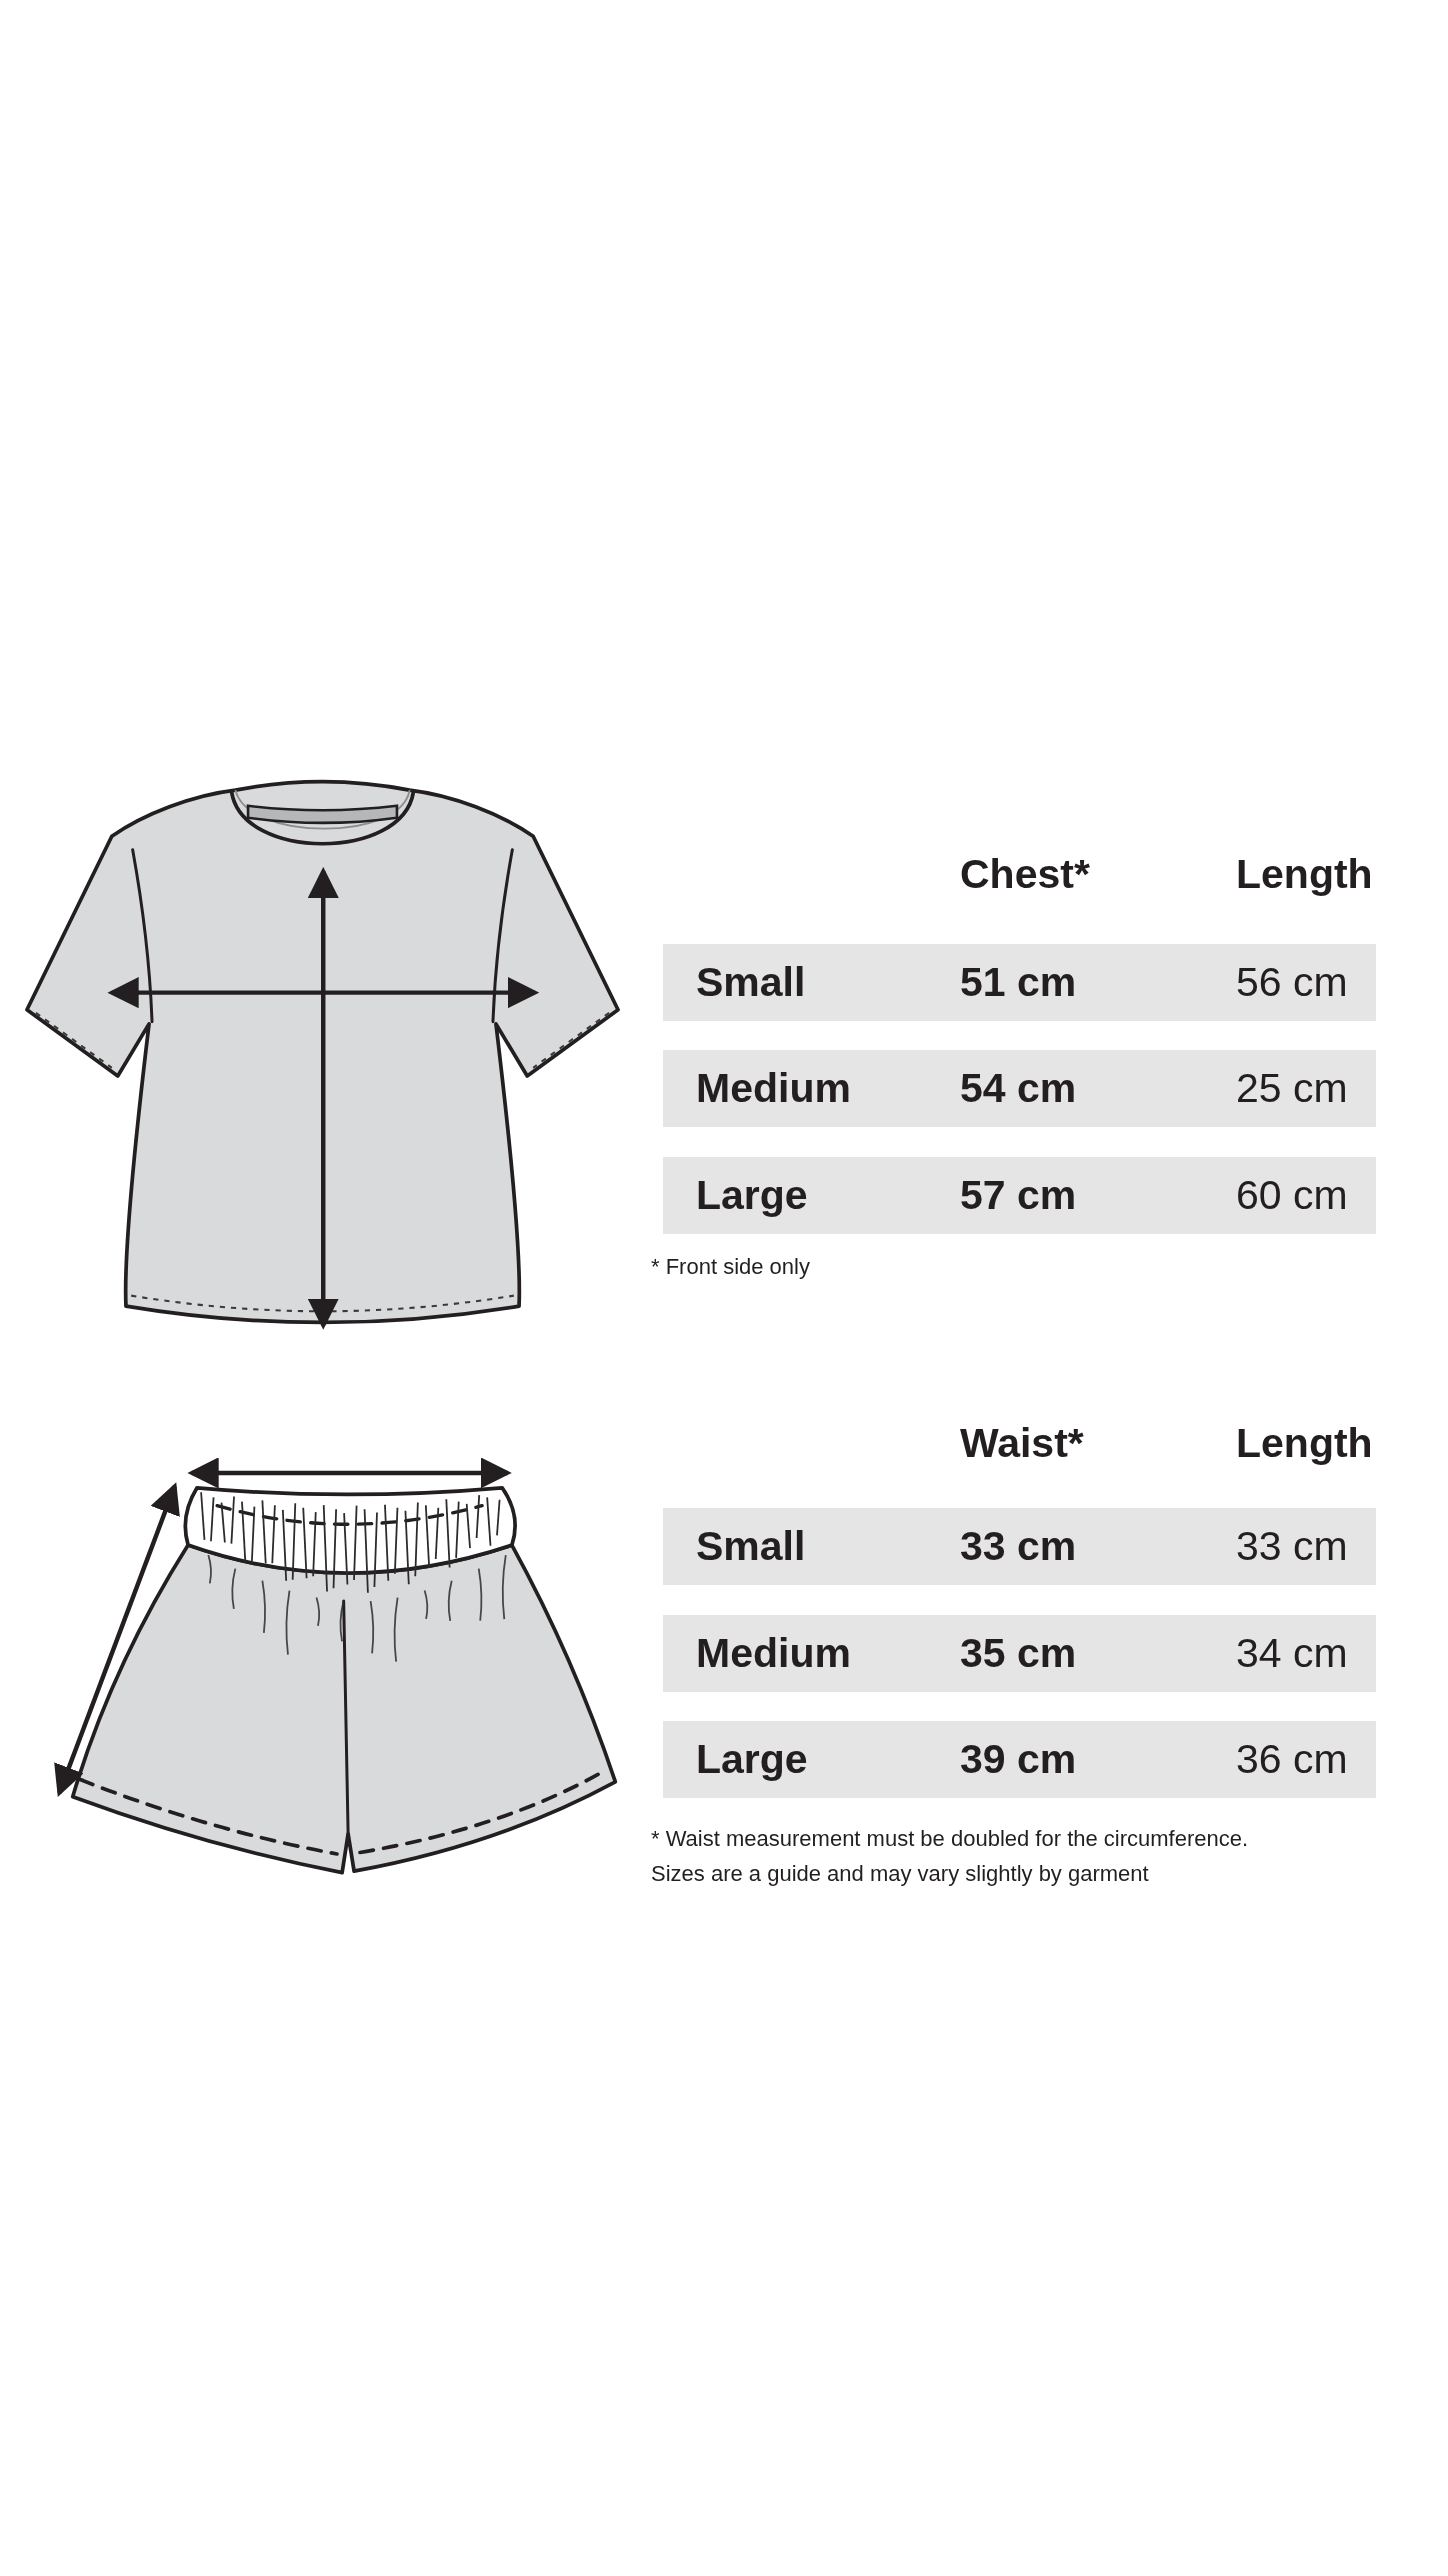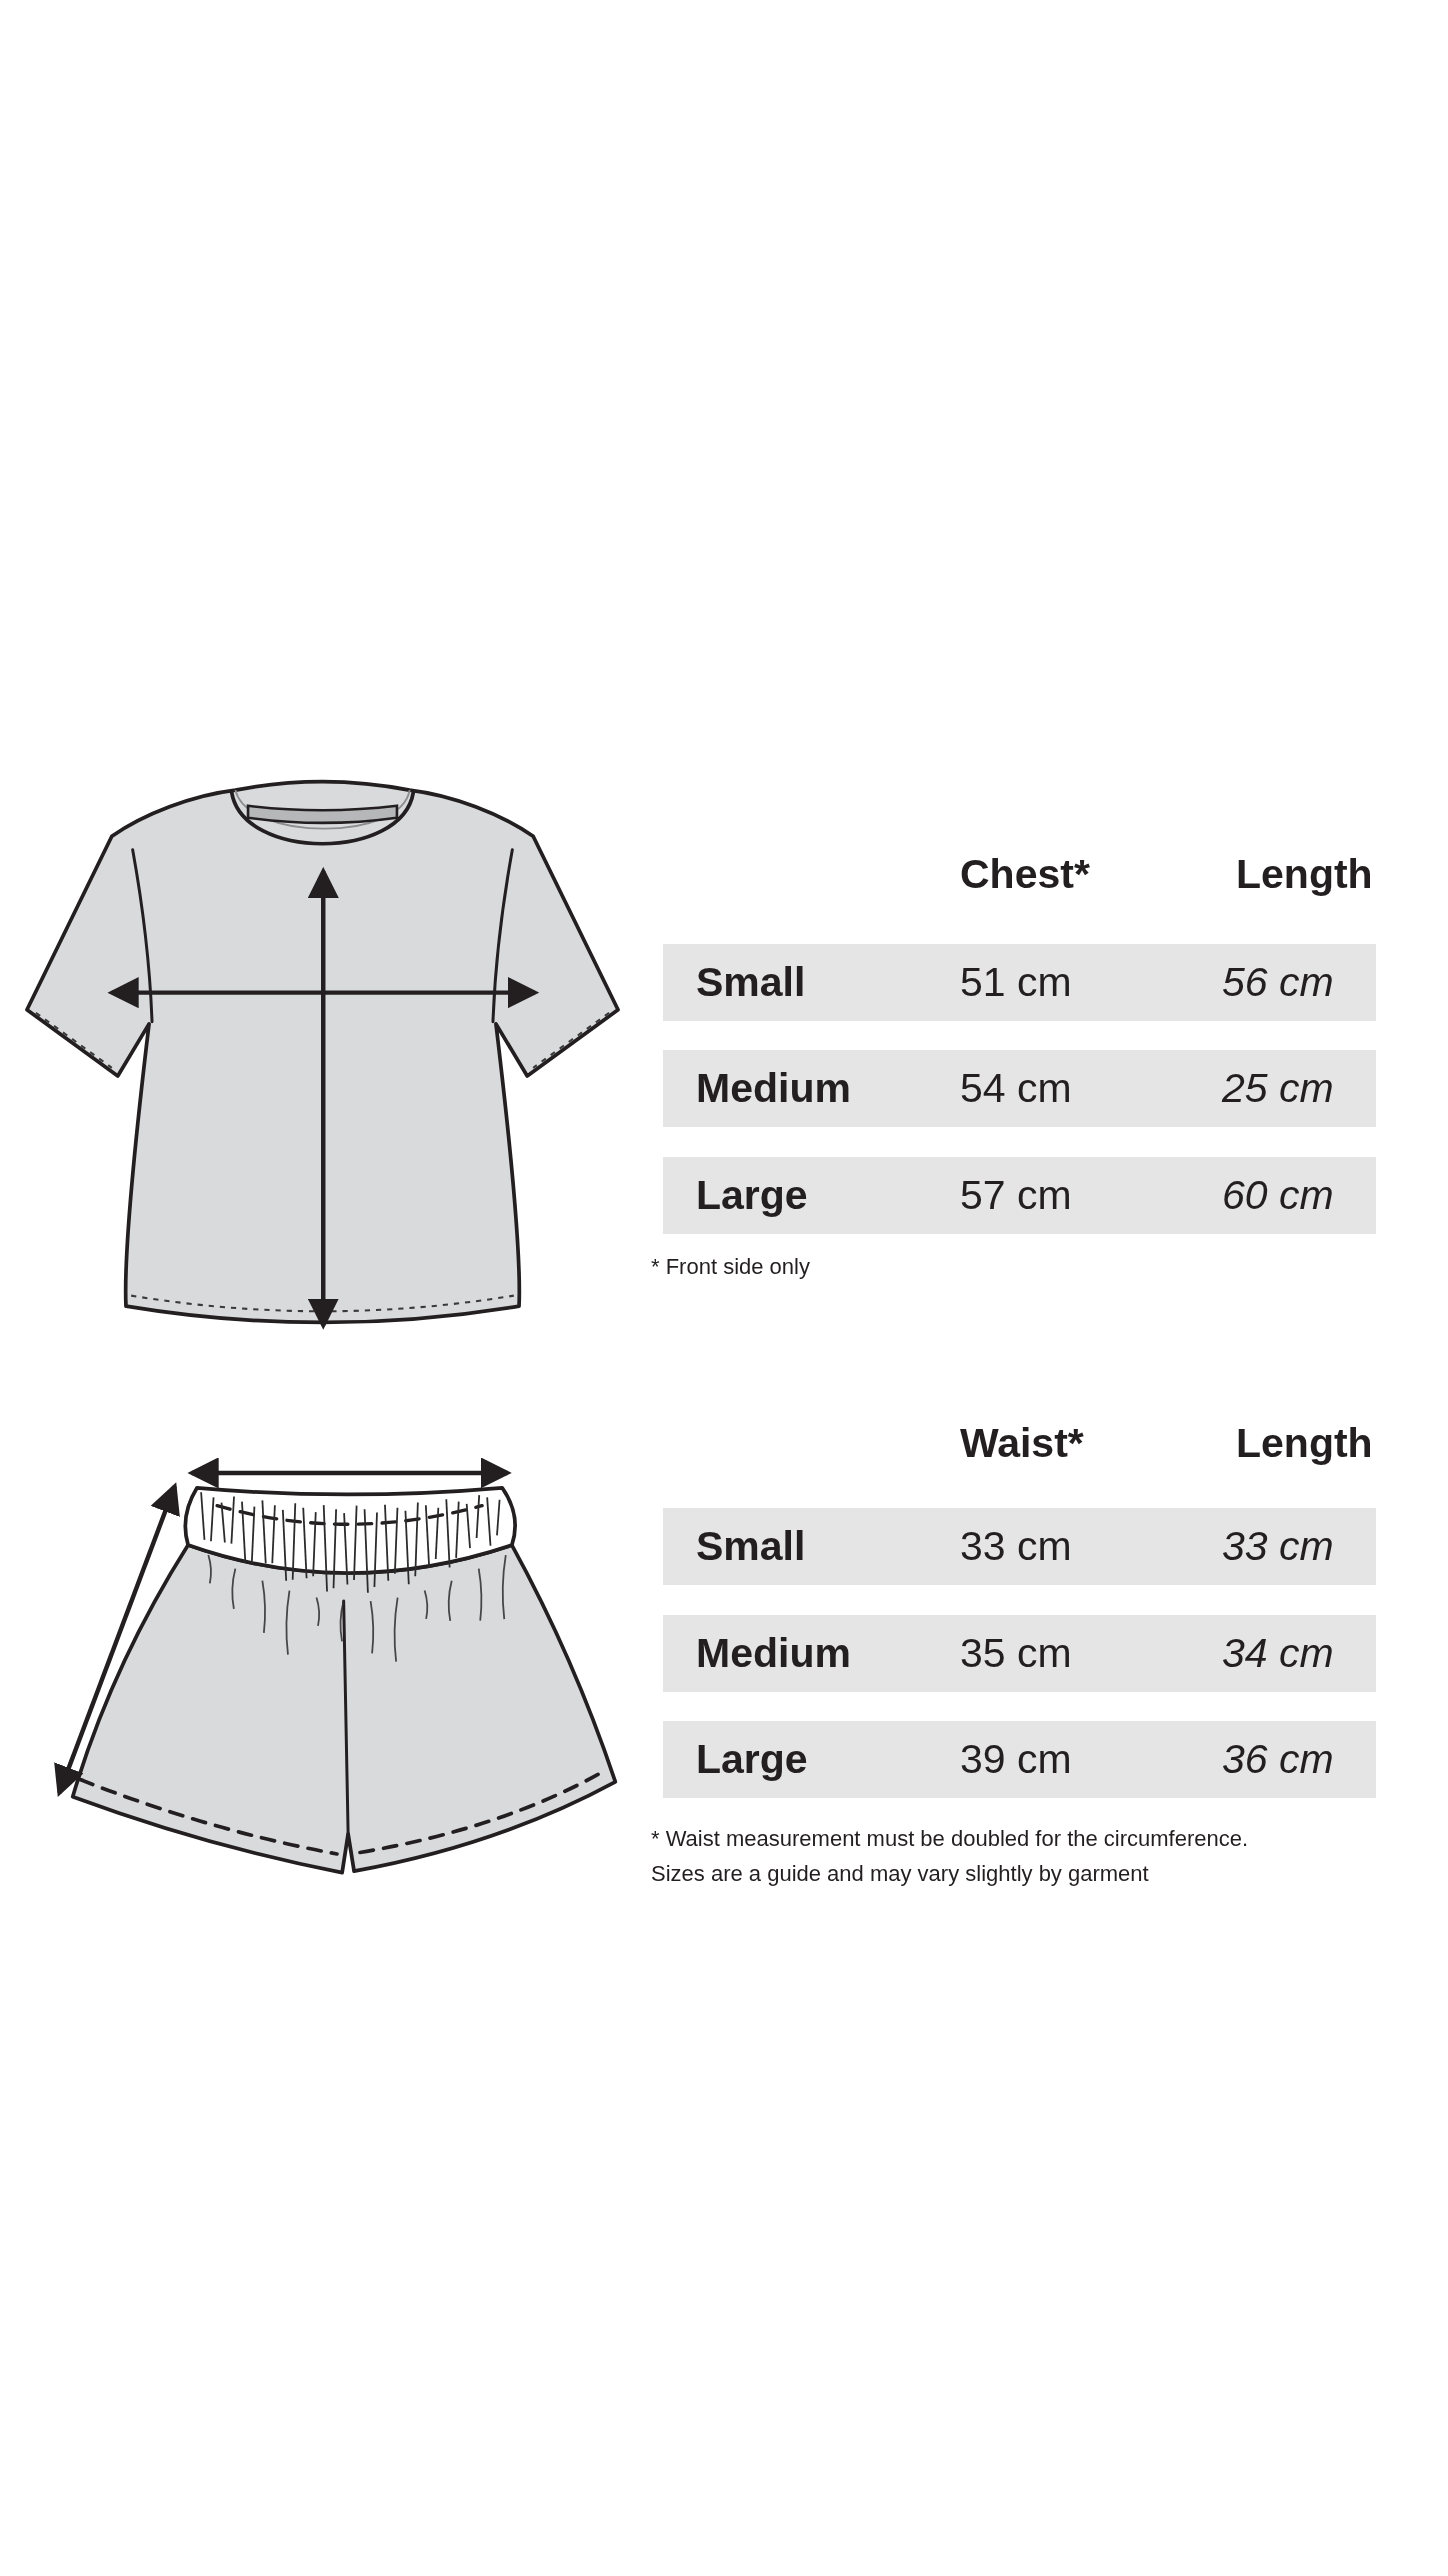--- a/index.html
+++ b/index.html
@@ -30,22 +30,22 @@
     background:#e5e5e5;
   }
   .trow span{
     position:absolute;
     top:0;
     line-height:77px;
     font-size:41px;
     white-space:nowrap;
   }
   .c-size{left:33px;font-weight:700;}
-  .c-v1{left:297px;font-weight:400;}
-  .c-v2{left:559px;font-weight:400;font-style:italic;}
+  .c-v1{left:297px;font-weight:700;}
+  .c-v2{left:573px;font-weight:400;}
   .footnote{
     position:absolute;
     left:651px;
     font-size:22px;
     line-height:33px;
     font-weight:400;
     white-space:nowrap;
   }
   
   .outline{fill:#d9dadc;stroke:#231f20;stroke-width:5;stroke-linejoin:round;}

